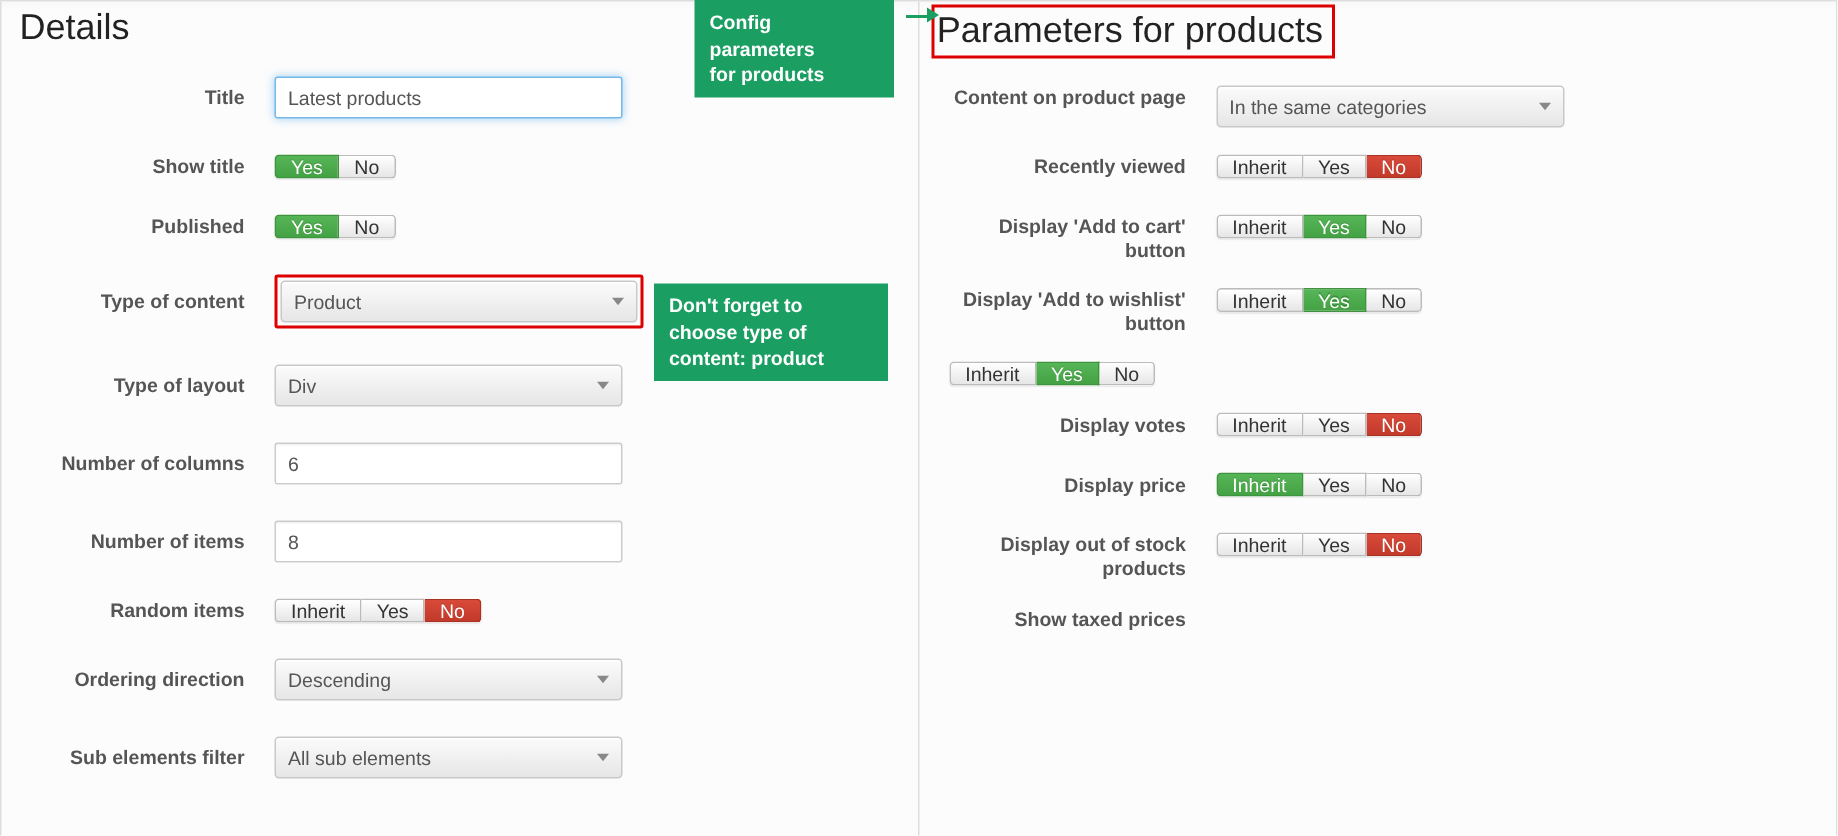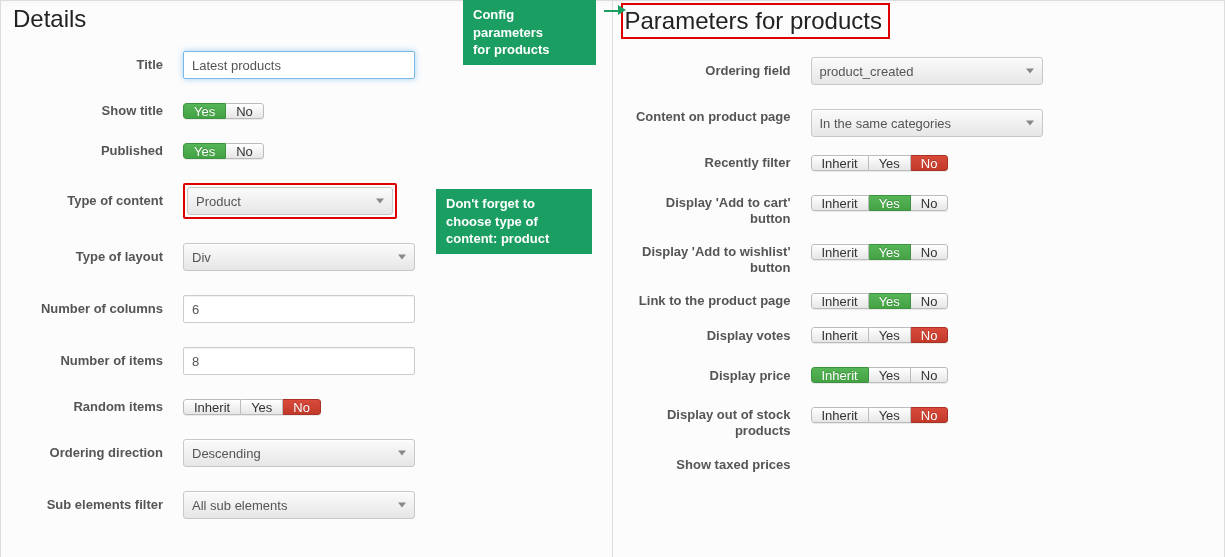--- a/index.html
+++ b/index.html
@@ -172,21 +172,21 @@
     width: 0; height: 0;
     border-top: 5px solid transparent;
     border-bottom: 5px solid transparent;
     border-right: 8px solid #1b9e62;
     z-index: 49;
   }
 
   .type-content-wrap {
     border: 2px solid #dd0000;
     padding: 2px;
-    width: 214px;
+    width: 246px;
     border-radius: 2px;
   }
 </style>
 </head>
 <body>
 
 <div class="callout" style="left:463px; top:0; width:133px;">
   <span style="white-space:pre-line;">Config
 parameters
 for products</span>
@@ -303,42 +303,33 @@
 
   </div>
 
   <div class="panel right">
     <div class="highlight-params">
       <span class="panel-title" style="margin:0;">Parameters for products</span>
     </div>
 
     <div style="height:18px;"></div>
 
-    <div class="form-row">
-      <div class="form-label">Ordering field</div>
-      <div class="form-control-wrap">
-        <div class="dropdown">
-          <span>product_created</span>
-          <span class="chevron"></span>
-        </div>
-      </div>
-    </div>
 
     <div class="form-row multiline">
       <div class="form-label">Content on product page</div>
       <div class="form-control-wrap">
         <div class="dropdown">
           <span>In the same categories</span>
           <span class="chevron"></span>
         </div>
       </div>
     </div>
 
     <div class="form-row">
-      <div class="form-label">Recently filter</div>
+      <div class="form-label">Recently viewed</div>
       <div class="form-control-wrap">
         <div class="btn-group">
           <div class="btn first">Inherit</div>
           <div class="btn">Yes</div>
           <div class="btn red last">No</div>
         </div>
       </div>
     </div>
 
     <div class="form-row multiline">
@@ -357,21 +348,20 @@
       <div class="form-control-wrap">
         <div class="btn-group">
           <div class="btn first">Inherit</div>
           <div class="btn green">Yes</div>
           <div class="btn last">No</div>
         </div>
       </div>
     </div>
 
     <div class="form-row multiline">
-      <div class="form-label">Link to the product page</div>
       <div class="form-control-wrap">
         <div class="btn-group">
           <div class="btn first">Inherit</div>
           <div class="btn green">Yes</div>
           <div class="btn last">No</div>
         </div>
       </div>
     </div>
 
     <div class="form-row">

